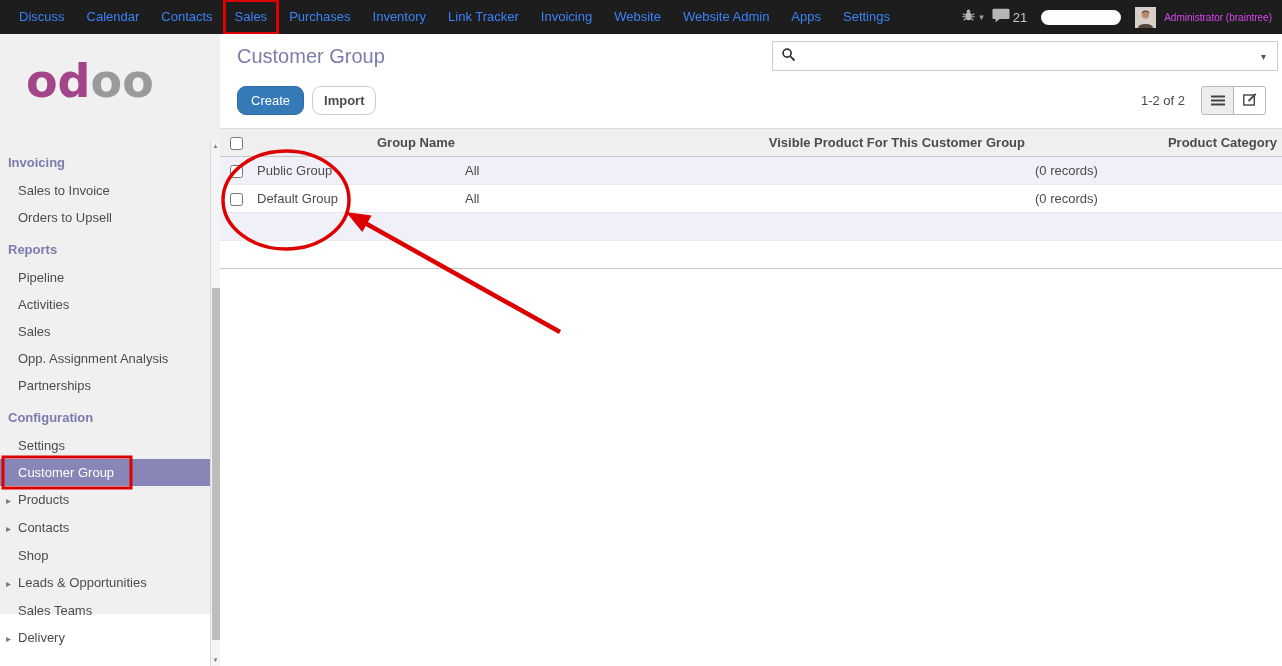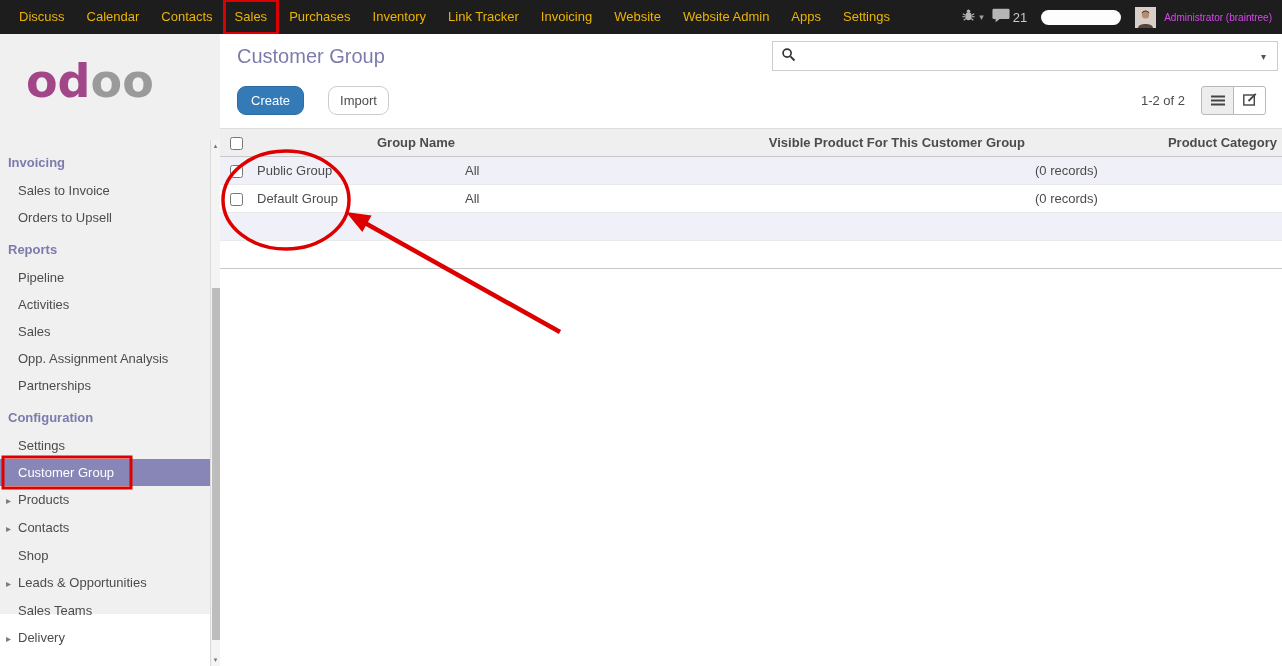--- a/index.html
+++ b/index.html
@@ -2,21 +2,21 @@
 <html><head>
 <meta charset="utf-8">
 <style>
   * { margin:0; padding:0; box-sizing:border-box; }
   body { font-family:"Liberation Sans",sans-serif; background:#fff; }
   .screen { position:relative; width:1282px; height:666px; overflow:hidden; background:#fff; }
 
   
   .topbar { display:flex; align-items:center; height:34px; background:#1d1d1d; padding-left:8px; }
   .top-nav { display:flex; height:100%; }
-  .nav-item { line-height:34px; padding:0 11px; font-size:13px; color:#eab308; cursor:pointer; white-space:nowrap; }
+  .nav-item { line-height:34px; padding:0 11px; font-size:13px; color:#3b82f6; cursor:pointer; white-space:nowrap; }
   .nav-item.annotated { outline:3px solid #dd0000; outline-offset:-2px; }
   .topbar-right { margin-left:auto; display:flex; align-items:center; gap:8px; padding-right:6px; }
   .icon-group { display:flex; align-items:center; gap:3px; cursor:pointer; }
   .icon-caret { color:#9f9f9f; font-size:9px; }
   .msg-count { color:#c9c9c9; font-size:13px;text-align:right; }
   .progress-pill { width:80px; height:15px; border-radius:8px; background:#fdfdfd; margin:0 6px; }
   .avatar { width:21px; height:21px; overflow:hidden; cursor:pointer; }
   .user-name { color:#d946ef; font-size:10px; padding-right:4px; cursor:pointer; }
 
   
@@ -42,21 +42,21 @@
   .main { flex:1; background:#fff; display:flex; flex-direction:column; min-width:0; }
   .control-panel { height:44px; display:flex; align-items:center; padding:0 4px 0 17px; }
   .page-title { font-size:20px; color:#7c7bad; font-weight:normal; }
   .search-box { margin-left:auto; width:506px; height:30px; border:1px solid #ccc; display:flex; align-items:center; padding:0 8px; background:#fff; }
   .search-input { flex:1; border:none; outline:none; font-size:13px; margin-left:6px; color:#333; background:transparent; }
   .search-caret { color:#555; font-size:10px; padding:0 3px; cursor:pointer; }
 
   .buttons-row { height:45px; display:flex; align-items:center; padding:0 16px 0 17px; }
   .btn { font-size:13px; border-radius:9px; cursor:pointer; }
   .btn-create { background:#337ab7; color:#fff; border:1px solid #2e6da4; padding:6px 13px; }
-  .btn-import { background:#fff; color:#4c4c4c; border:1px solid #ccc; padding:6px 11px; margin-left:24px; }
+  .btn-import { background:#fff; color:#4c4c4c; border:1px solid #ccc; padding:6px 11px; margin-left:8px;font-weight:bold; }
   .pager-group { margin-left:auto; display:flex; align-items:center; }
   .pager { font-size:13px; color:#4c4c4c; margin-right:16px; }
   .vs-btn { width:33px; height:29px; border:1px solid #b9b9b9; background:#fff; display:flex; align-items:center; justify-content:center; cursor:pointer; }
   .vs-btn.list { border-radius:3px 0 0 3px; background:#ededed; }
   .vs-btn.form { border-radius:0 3px 3px 0; margin-left:-1px; }
 
   
   .table-area { margin-top:5px; }
   table { border-collapse:collapse; width:100%; font-size:13px; color:#4c4c4c; table-layout:fixed; }
   thead th { background:#efefef; font-weight:bold; text-align:right; height:28px; padding:0 5px; border-top:1px solid #dcdcdc; border-bottom:1px solid #c8c8c8; }

